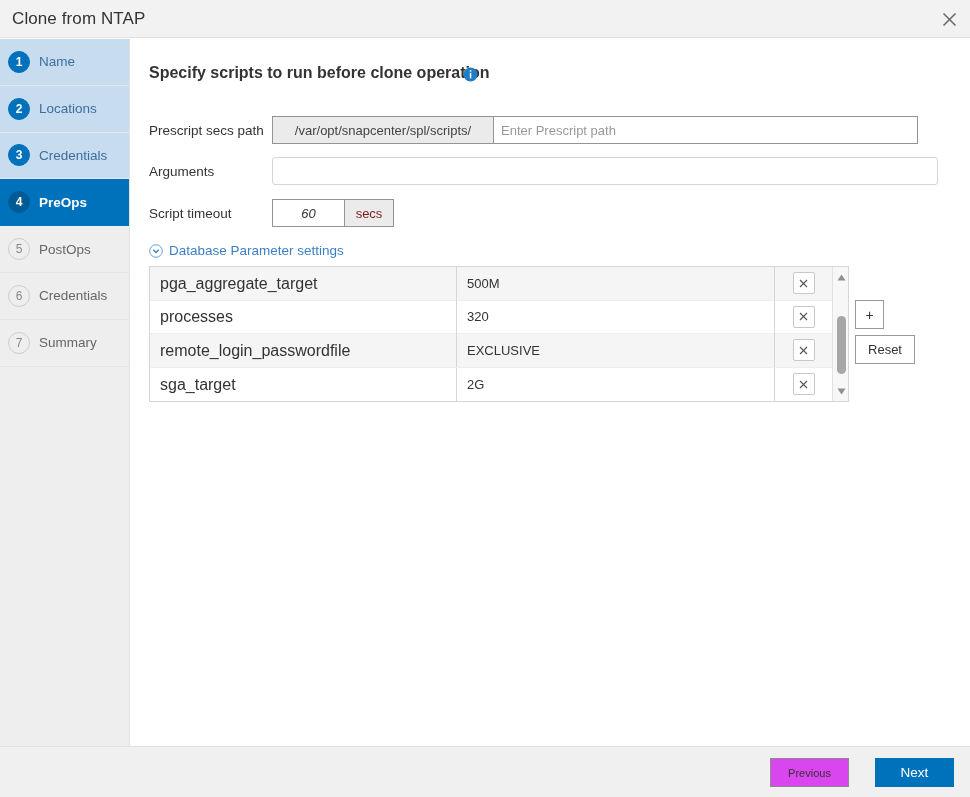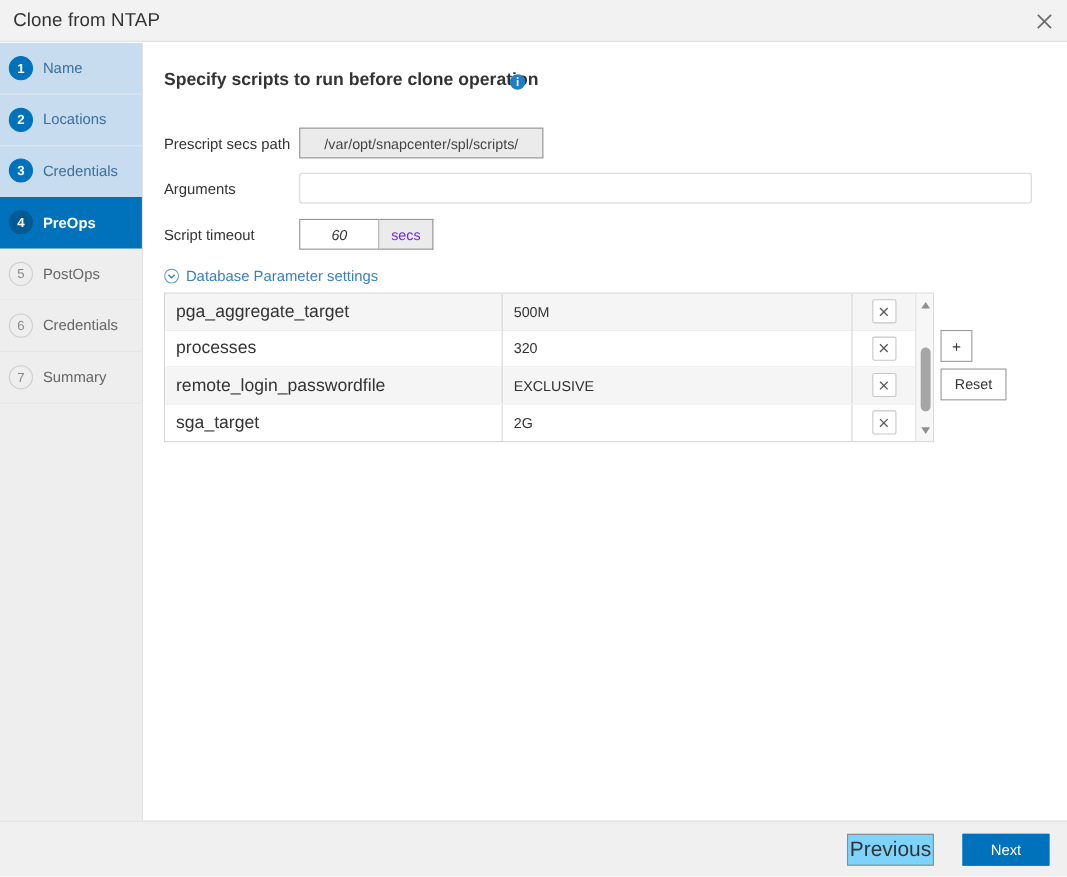--- a/index.html
+++ b/index.html
@@ -177,21 +177,21 @@
     outline: none;
     font-style: italic;
   }
   .timeout-unit {
     width: 49px; height: 28px;
     border: 1px solid #949494;
     border-left: none;
     background: #ebebeb;
     display: flex; align-items: center; justify-content: center;
     font-size: 13px;
-    color: #6d28d9;
+    color: #7f1d1d;
   }
 
   
   .db-toggle {
     position: absolute;
     left: 18px; top: 204px;
     display: flex; align-items: center;
     cursor: pointer;
   }
   .db-toggle-icon {
@@ -321,23 +321,23 @@
     position: absolute;
     left: 0; bottom: 0;
     width: 970px; height: 51px;
     background: #f0f0f0;
     border-top: 1px solid #e0e0e0;
   }
   .btn-previous {
     position: absolute;
     right: 121px; top: 11px;
     width: 79px; height: 29px;
-    background: #7dd3fc;
+    background: #d946ef;
     border: 1px solid #8a8a8a;
-    font-size: 19px;
+    font-size: 11px;
     color: #333333;
     cursor: pointer;
     font-family: "Liberation Sans", sans-serif;
     padding: 0;
   }
   .btn-next {
     position: absolute;
     right: 16px; top: 11px;
     width: 79px; height: 29px;
     background: #0072bc;
@@ -402,20 +402,21 @@
       <svg width="15" height="15" viewBox="0 0 15 15" aria-hidden="true">
         <circle cx="7.5" cy="7.5" r="7" fill="#1f7ec4"></circle>
         <rect x="6.8" y="3.1" width="1.5" height="1.6" fill="#ffffff"></rect>
         <rect x="6.8" y="5.8" width="1.5" height="5.5" fill="#ffffff"></rect>
       </svg>
     </div>
 
     <div class="form-label lbl-prescript">Prescript secs path</div>
     <div class="prescript-group">
       <div class="prefix-box">/var/opt/snapcenter/spl/scripts/</div>
+      <input class="prescript-input" type="text" placeholder="Enter Prescript path" value="" style="">
     </div>
 
     <div class="form-label lbl-arguments">Arguments</div>
     <input class="arguments-input" type="text" placeholder="" style="">
 
     <div class="form-label lbl-timeout">Script timeout</div>
     <div class="timeout-group">
       <input class="timeout-input" type="text" value="60" style="">
       <div class="timeout-unit">secs</div>
     </div>

